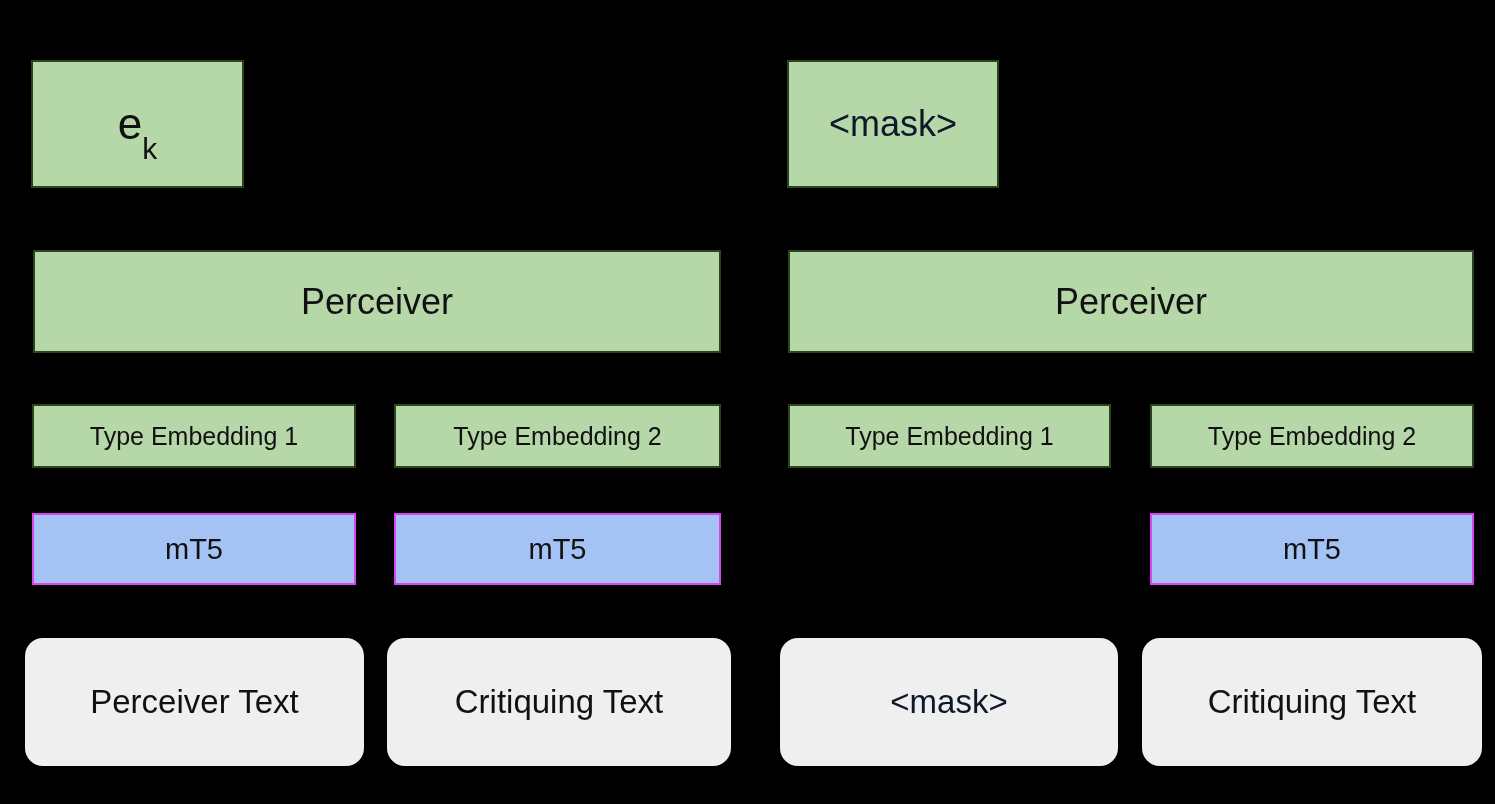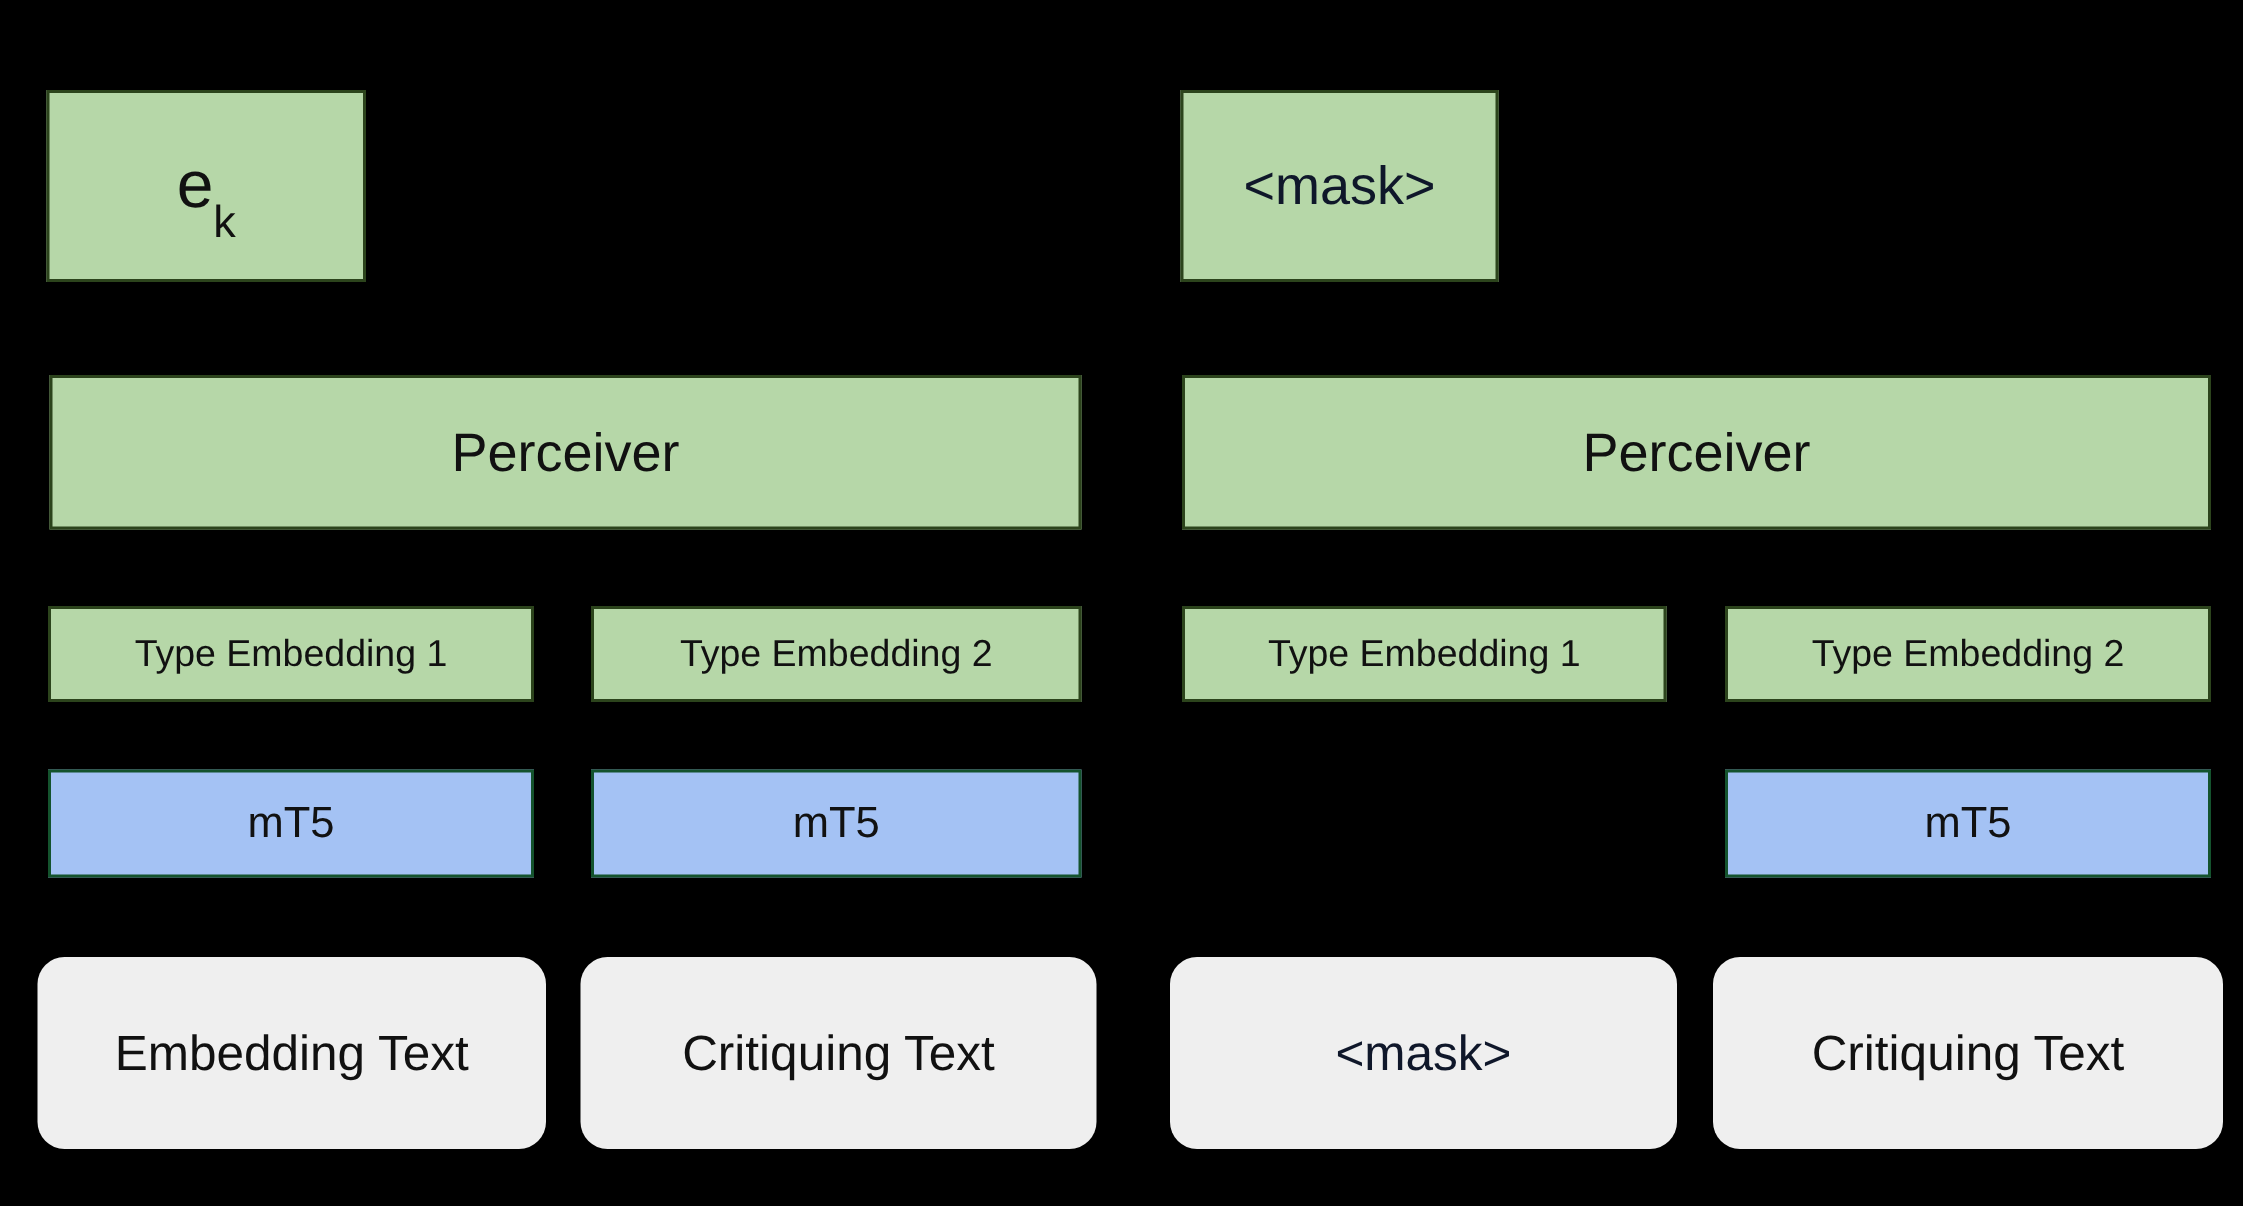--- a/index.html
+++ b/index.html
@@ -24,21 +24,21 @@
     color: #111111;
     text-align: center;
     white-space: nowrap;
   }
   .green {
     background: #b6d7a8;
     border: 2px solid #2c441c;
   }
   .blue {
     background: #a4c2f4;
-    border: 2px solid #14532d;
+    border: 2px solid #d946ef;
   }
   .grayRounded {
     background: #efefef;
     border-radius: 18px;
   }
   .maskText { color: #0f172a; }
 
   
   .b-ek        { left: 31px;  top: 60px;  width: 213px; height: 128px; font-size: 44px; }
   .b-ek sub    { font-size: 30px; line-height: 0; position: relative; top: 10px; }
@@ -82,21 +82,21 @@
 
   <div class="box blue b-mt5a">
     <span>mT5</span>
   </div>
 
   <div class="box blue b-mt5b">
     <span>mT5</span>
   </div>
 
   <div class="box grayRounded b-meta">
-    <span>Embedding Text</span>
+    <span>Perceiver Text</span>
   </div>
 
   <div class="box grayRounded b-crit-l">
     <span>Critiquing Text</span>
   </div>
 
   <div class="box green b-mask-top">
     <span class="maskText">&lt;mask&gt;</span>
   </div>
 

